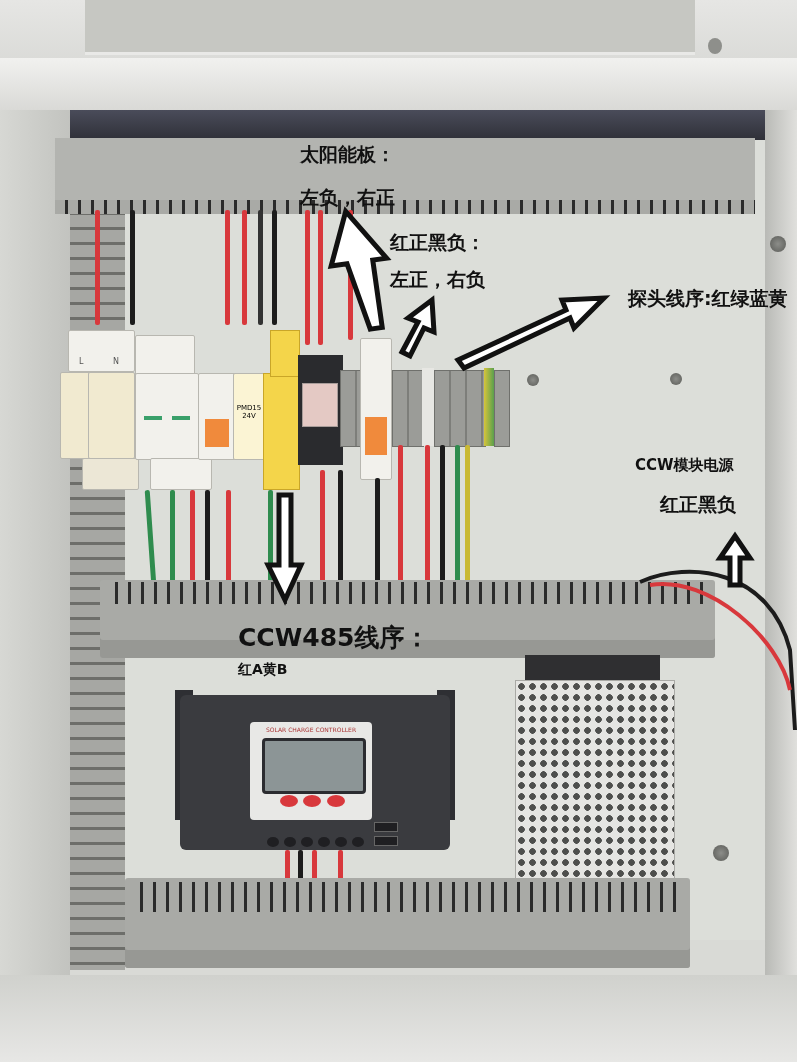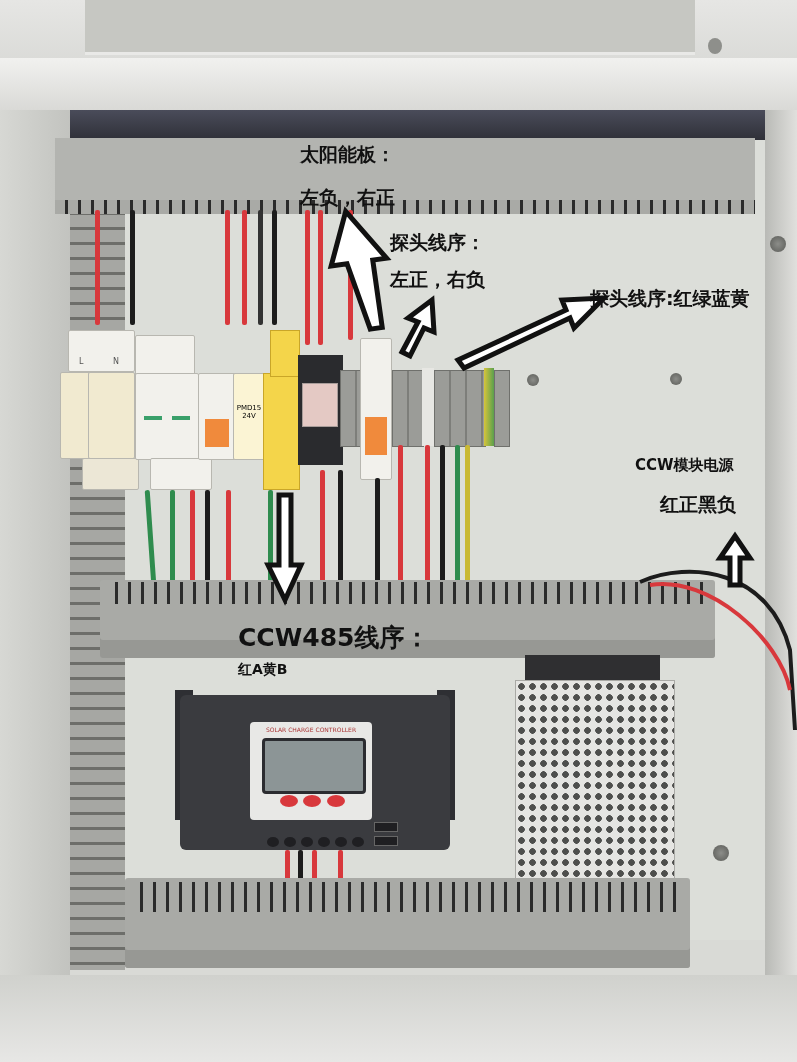--- a/index.html
+++ b/index.html
@@ -178,22 +178,22 @@
 
     <polygon points="279,495 291,495 291,565 301,565 285,600 268,565 279,565"></polygon>
 
     <polygon points="730,585 740,585 740,558 750,558 735,536 720,558 730,558"></polygon>
   </g>
 </svg>
 
 <div class="abs note" style="left:300px;top:145px;">太阳能板：</div>
 <div class="abs note" style="left:300px;top:188px;">左负，右正</div>
 
-<div class="abs note" style="left:390px;top:233px;">探头线序：</div>
+<div class="abs note" style="left:390px;top:233px;">红正黑负：</div>
 <div class="abs note" style="left:390px;top:270px;">左正，右负</div>
 
-<div class="abs note" style="left:590px;top:289px;font-size:19px;">探头线序:红绿蓝黄</div>
+<div class="abs note" style="left:628px;top:289px;font-size:19px;">探头线序:红绿蓝黄</div>
 
 <div class="abs note" style="left:635px;top:458px;font-size:15px;">CCW模块电源</div>
 <div class="abs note" style="left:660px;top:495px;font-size:19px;">红正黑负</div>
 
 <div class="abs note" style="left:238px;top:625px;font-size:25px;">CCW485线序：</div>
 <div class="abs note" style="left:238px;top:662px;font-size:14px;">红A黄B</div>
 
 </body></html>

